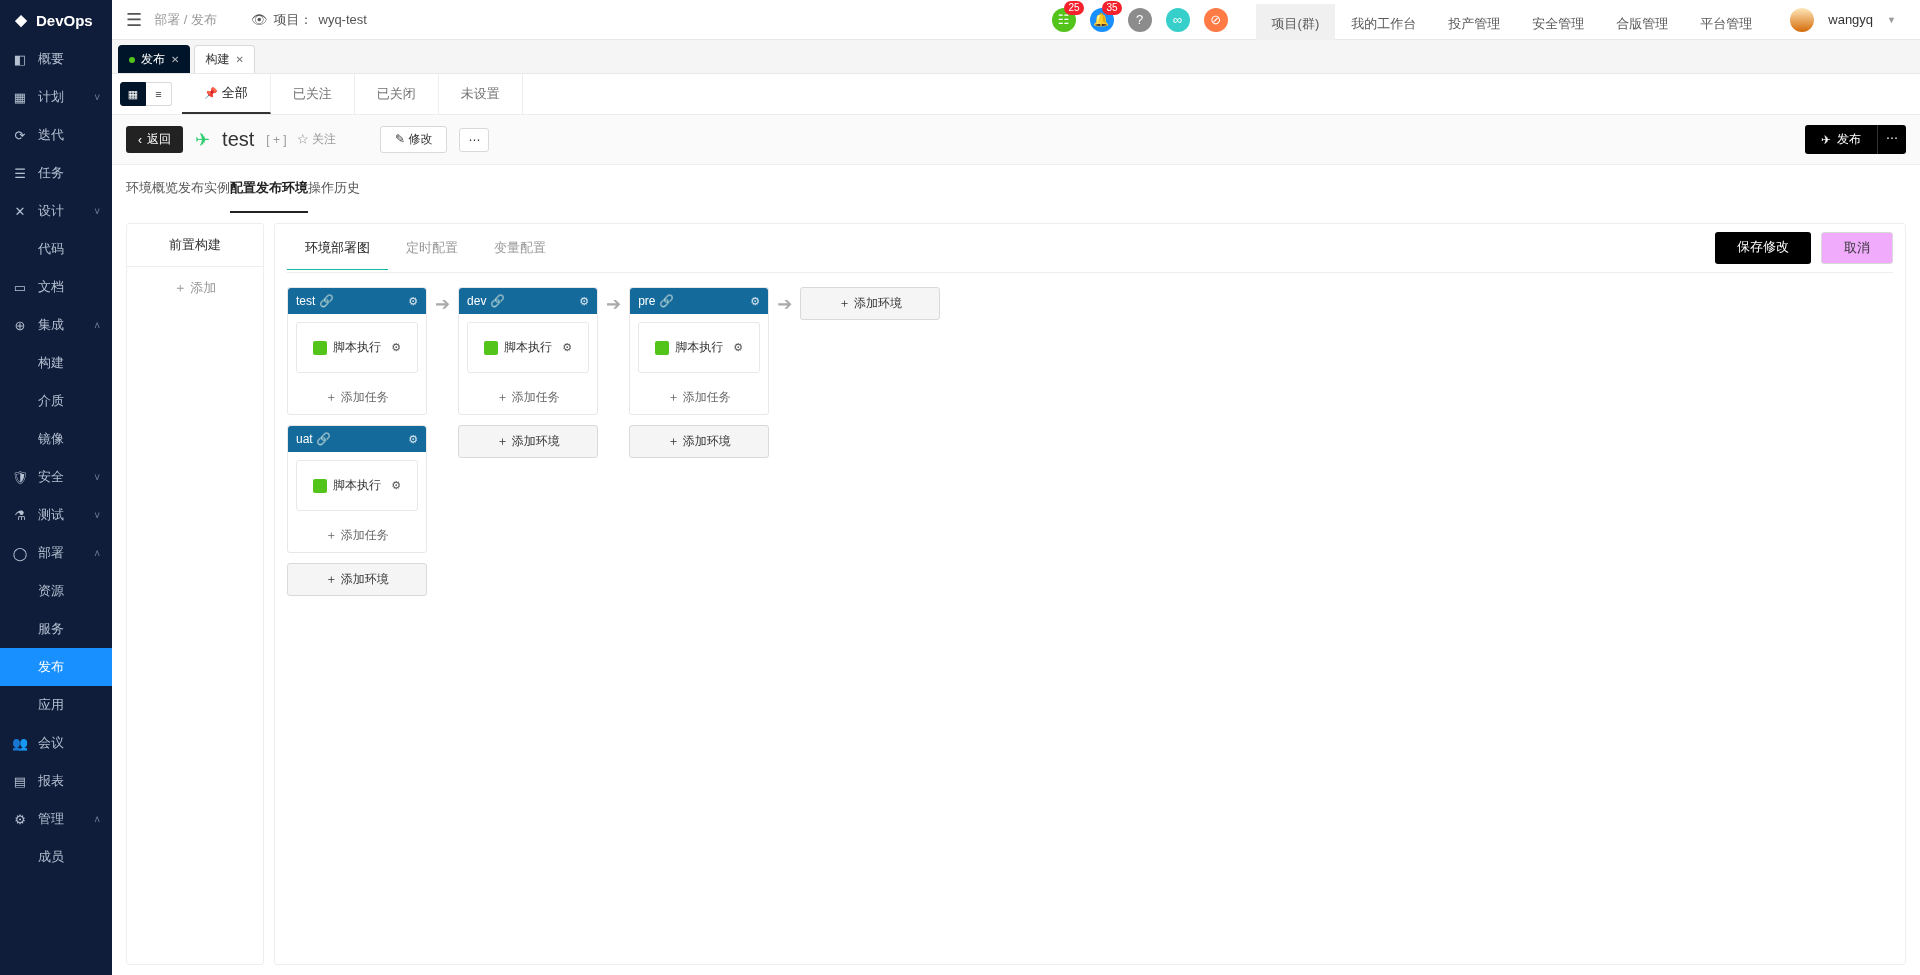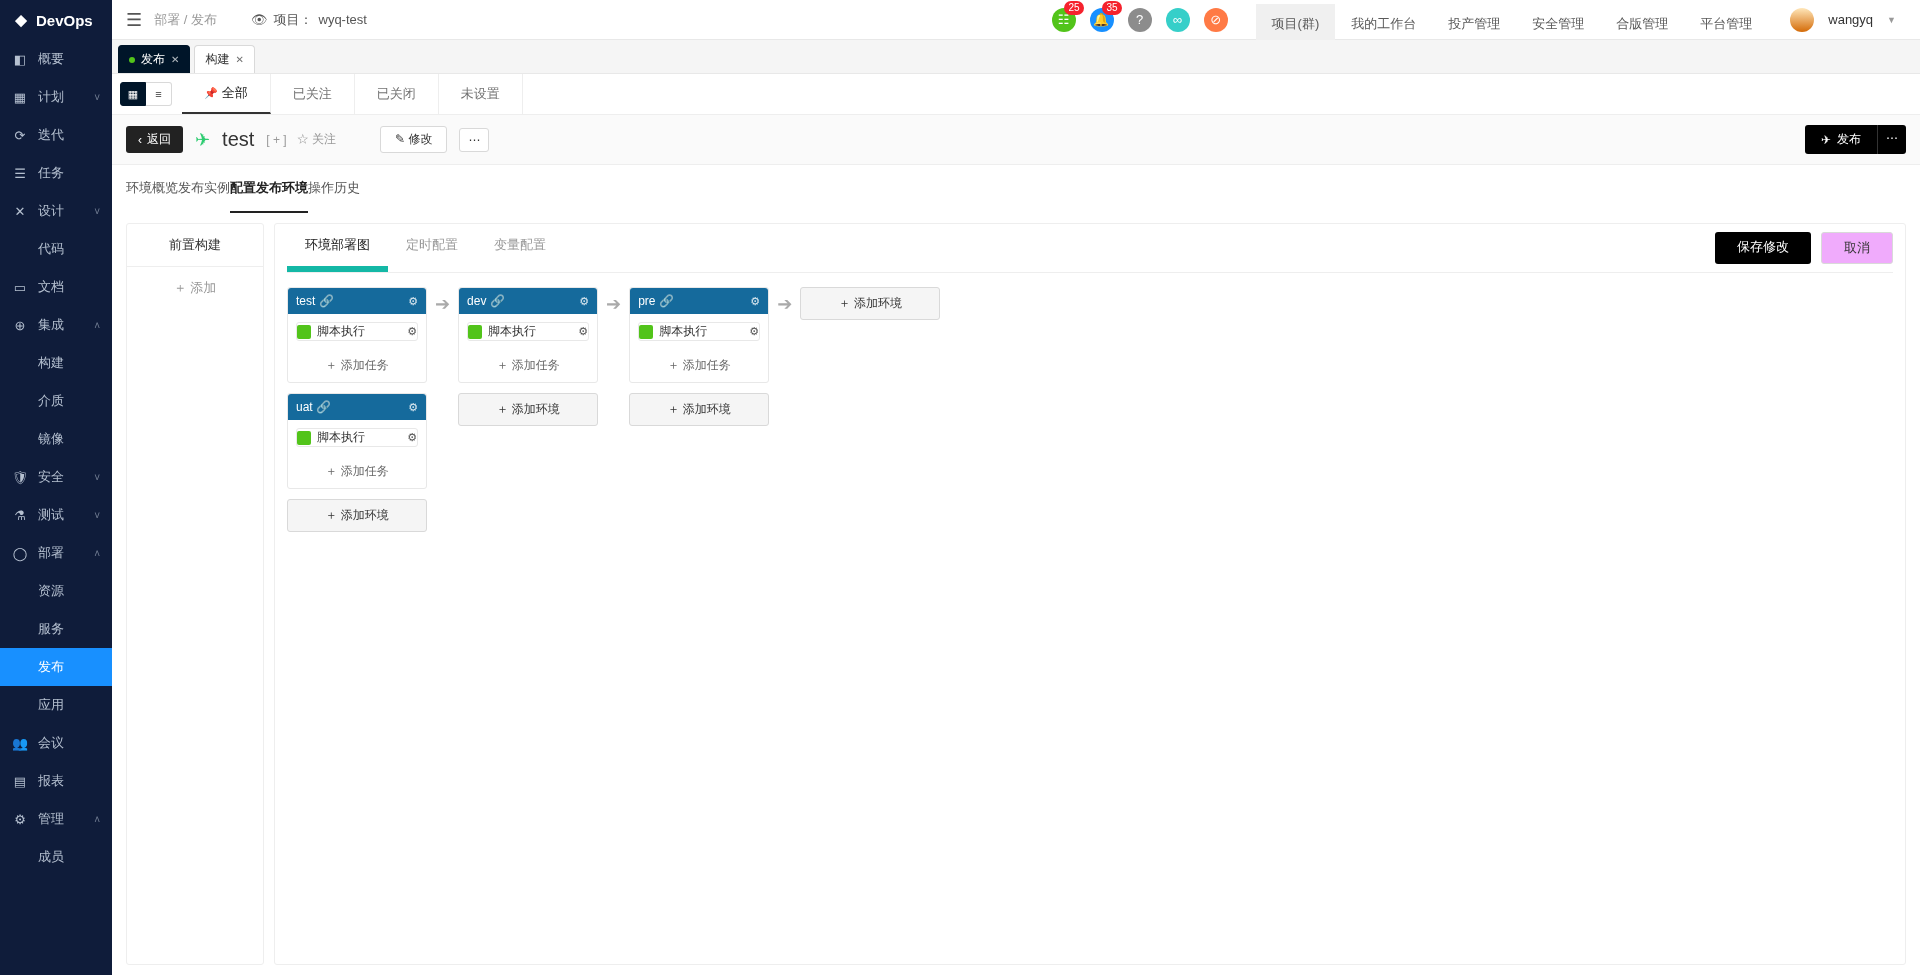--- a/index.html
+++ b/index.html
@@ -79,32 +79,32 @@
 
 .content { flex:1; display:flex; padding:10px 14px; gap:10px; background:#fff; overflow:auto; }
 .side-col { width:138px; border:1px solid #eee; border-radius:3px; padding:0; }
 .side-col-head { padding:12px; text-align:center; font-size:13px; border-bottom:1px solid #eee; }
 .side-col-add { padding:12px; text-align:center; font-size:13px; color:#999; cursor:pointer; }
 
 .right-body { flex:1; border:1px solid #eee; border-radius:3px; padding:0 12px 12px; display:flex; flex-direction:column; }
 .env-top-row { display:flex; align-items:center; border-bottom:1px solid #eee; }
 .env-tabs { display:flex; }
 .env-tab { padding:12px 18px; font-size:13px; color:#999; cursor:pointer; }
-.env-tab.active { color:#222; border-bottom:6px solid #14b8a6; }
+.env-tab.active { color:#222; border-bottom:1px solid #14b8a6; }
 .env-actions { margin-left:auto; display:flex; gap:10px; padding:8px 0; }
 .primary-btn { background:#000; color:#fff; padding:6px 22px; border-radius:3px; font-size:13px; cursor:pointer; }
 .ghost-btn { border:1px solid #d9d9d9; background:#f0abfc; padding:6px 22px; border-radius:3px; font-size:13px; cursor:pointer; }
 
 .graph { display:flex; gap:8px; padding-top:14px; align-items:flex-start; }
 .col { display:flex; flex-direction:column; gap:10px; }
 .env-card { width:140px; border:1px solid #e8e8e8; border-radius:3px; background:#fff; }
 .env-head { background:#156a9c; color:#fff; padding:6px 8px; display:flex; align-items:center; justify-content:space-between; border-radius:3px 3px 0 0; font-size:12px; }
 .env-head .hl { display:flex; align-items:center; gap:4px;}
 .gear { font-size:11px; opacity:.85; cursor:pointer; }
-.task-row { border:1px solid #e8e8e8; margin:8px; border-radius:3px; padding:0; display:flex; align-items:center; gap:6px; font-size:12px; justify-content:space-between; }
+.task-row { border:1px solid #e8e8e8; margin:8px; border-radius:3px; padding:16px; display:flex; align-items:center; gap:6px; font-size:12px; justify-content:space-between; }
 .task-row .tl { display:flex; align-items:center; gap:6px; }
 .task-icon { width:14px; height:14px; background:#52c41a; border-radius:2px; display:inline-block; }
 .add-task { text-align:center; padding:8px; font-size:12px; color:#666; cursor:pointer; }
 .add-env-btn { width:140px; border:1px solid #d9d9d9; background:#f5f5f5; border-radius:3px; text-align:center; padding:7px; font-size:12px; cursor:pointer; }
 .arrow { color:#aaa; font-size:18px; padding-top:6px; }
 
 </style>
 </head>
 <body>
 

